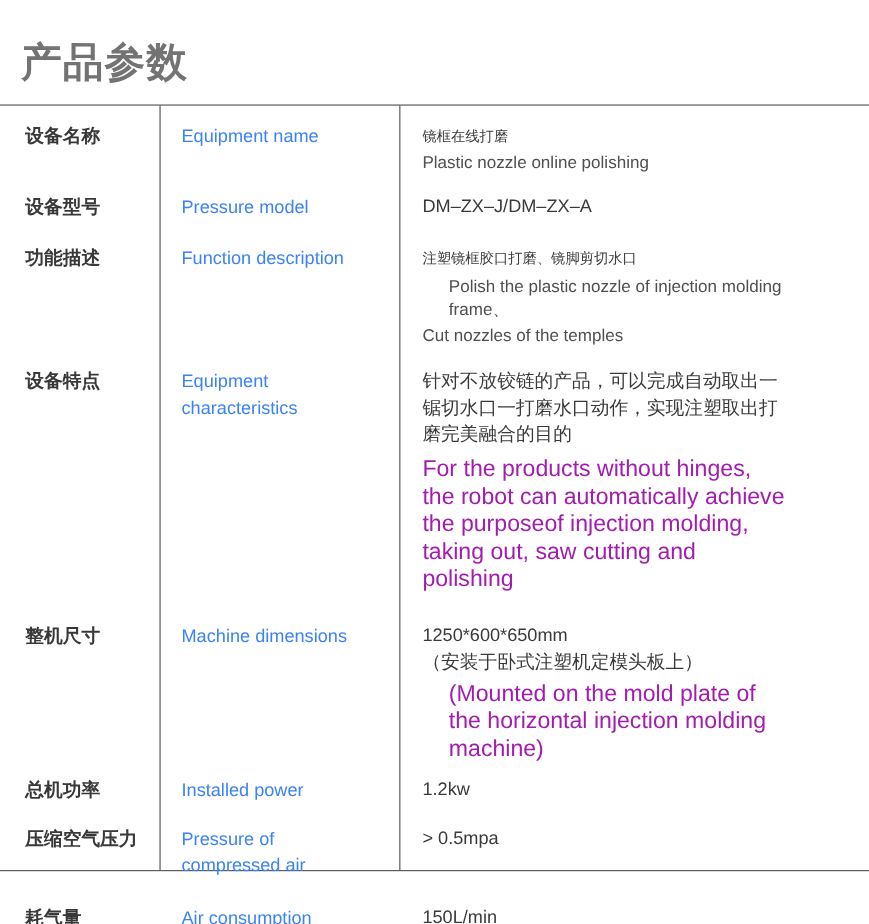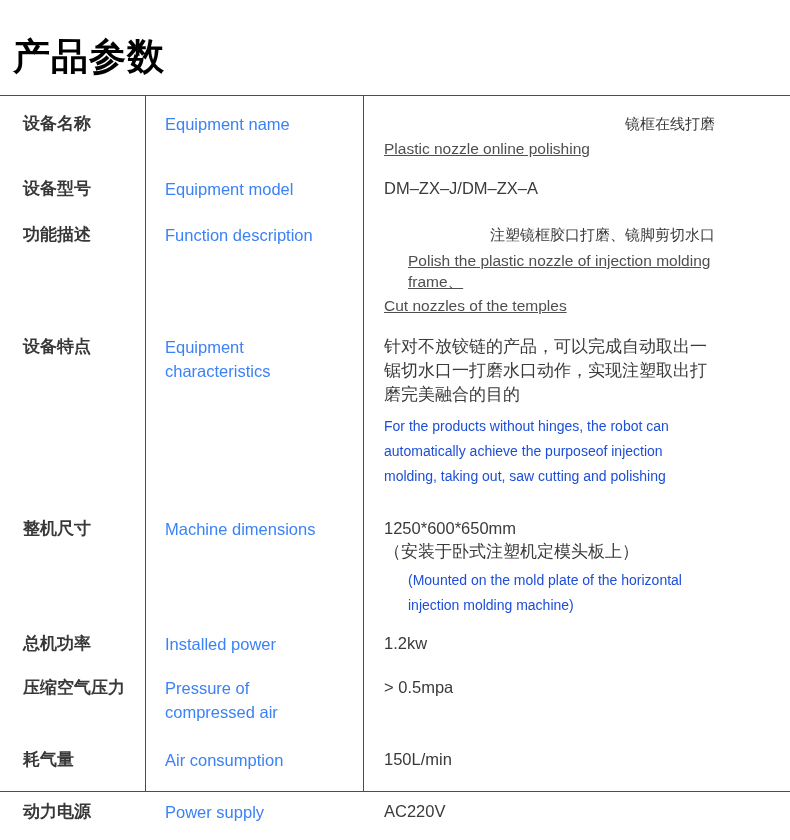--- a/index.html
+++ b/index.html
@@ -6,26 +6,26 @@
   .sheet {
     position: relative;
     width: 790px;
     height: 840px;
     background: #ffffff;
     font-family: "Liberation Sans", sans-serif;
     overflow: hidden;
   }
   .title {
     position: absolute;
-    left: 13px;
+    left: 19px;
     top: 36px;
     font-size: 37px;
     font-weight: 800;
     letter-spacing: 1px;
-    color: #000000;
+    color: #737373;
     line-height: 42px;
   }
   .rule { position: absolute; left: 0; width: 790px; height: 1px; background: #4d4d4d; }
   .rule-top { top: 95px; }
   .rule-bottom { top: 791px; }
   .vdiv { position: absolute; top: 96px; width: 1px; height: 695px; background: #4d4d4d; }
   .vdiv1 { left: 145px; }
   .vdiv2 { left: 363px; }
 
   .rows { position: absolute; left: 0; top: 96px; width: 714px; padding-left: 9px; }
@@ -49,25 +49,25 @@
   }
   .c2 {
     padding-left: 11px;
     font-size: 16.5px;
     color: #3b82f6;
     line-height: 24px;
     white-space: pre-line;
   }
   .c3 { padding-left: 12px; padding-right: 8px; }
 
-  .v-zh   { font-size: 15px;   color: #3a3a3a; line-height: 23px; text-align: right; }
+  .v-zh   { font-size: 13px;   color: #3a3a3a; line-height: 23px; }
   .v-num  { font-size: 16.5px; color: #3a3a3a; line-height: 23px; }
-  .v-en   { font-size: 15.5px; color: #4f4f4f; line-height: 21px; margin-top: 3px; text-decoration: underline; }
+  .v-en   { font-size: 15.5px; color: #4f4f4f; line-height: 21px; margin-top: 3px; }
   .v-zh-para { font-size: 17px;   color: #3a3a3a; line-height: 24px; }
-  .v-en-para { font-size: 14px; color: #1d4ed8; line-height: 25px; margin-top: 7px; }
+  .v-en-para { font-size: 21px; color: #a21caf; line-height: 25px; margin-top: 7px; }
   .v-en-tight { margin-top: 4px; margin-left: 24px; }
 </style>
 </head>
 <body>
 
 <div class="sheet">
 
   <div class="title">产品参数</div>
 
   <div class="rule rule-top"></div>
@@ -81,21 +81,21 @@
       <div class="c1">设备名称</div>
       <div class="c2">Equipment name</div>
       <div class="c3">
         <div class="v-zh">镜框在线打磨</div>
         <div class="v-en">Plastic nozzle online polishing</div>
       </div>
     </div>
 
     <div class="row r2">
       <div class="c1">设备型号</div>
-      <div class="c2">Equipment model</div>
+      <div class="c2">Pressure model</div>
       <div class="c3">
         <div class="v-num">DM–ZX–J/DM–ZX–A</div>
       </div>
     </div>
 
     <div class="row r3">
       <div class="c1">功能描述</div>
       <div class="c2">Function description</div>
       <div class="c3">
         <div class="v-zh">注塑镜框胶口打磨、镜脚剪切水口</div>

